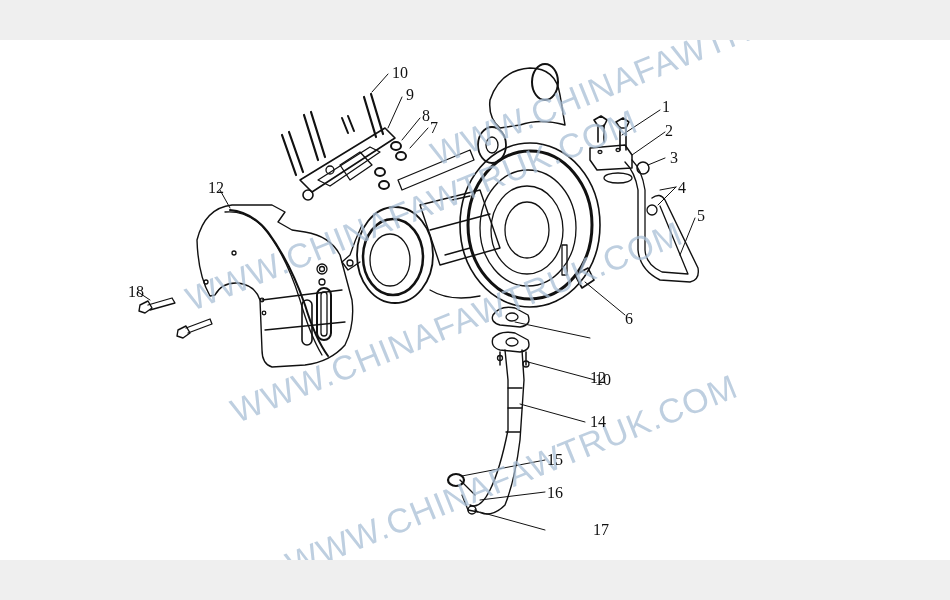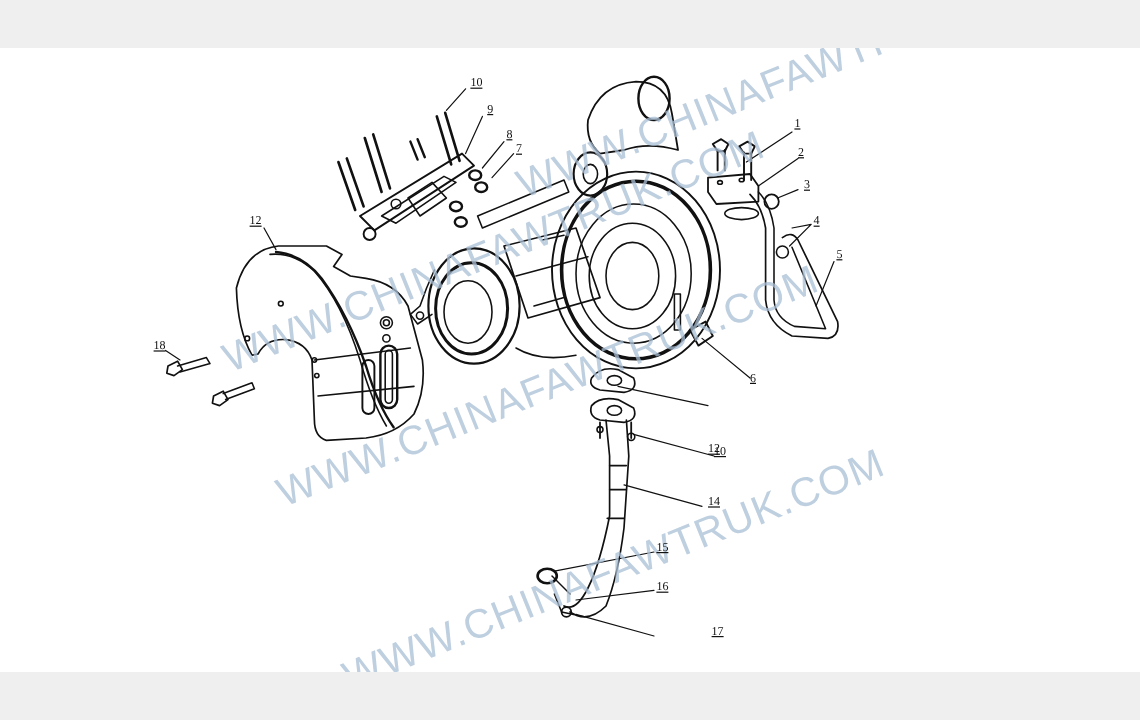--- a/index.html
+++ b/index.html
@@ -7,21 +7,21 @@
       width: 950px; height: 600px; overflow: hidden;
       background: #efefef;
       font-family: "Liberation Serif", serif;
     }
     .band-top { position: absolute; left: 0; top: 0; width: 950px; height: 40px; background: #efefef; }
     .band-bottom { position: absolute; left: 0; top: 560px; width: 950px; height: 40px; background: #efefef; }
     .canvas { position: absolute; left: 0; top: 40px; width: 950px; height: 520px; background: #ffffff; overflow: hidden; }
     svg.drawing { position: absolute; left: 0; top: 0; }
     .callout {
       position: absolute; font-family: "Liberation Serif", serif;
-      font-size: 10px; color: #111; line-height: 1; white-space: nowrap; text-decoration: underline;
+      font-size: 16px; color: #111; line-height: 1; white-space: nowrap;
     }
     .wm {
       position: absolute; font-family: "Liberation Sans", sans-serif;
       font-size: 34px; color: #a9bfd6; opacity: 0.75; white-space: nowrap;
       transform-origin: left bottom; letter-spacing: 1px; pointer-events: none;
     }
   </style>
 </head>
 <body>
 

